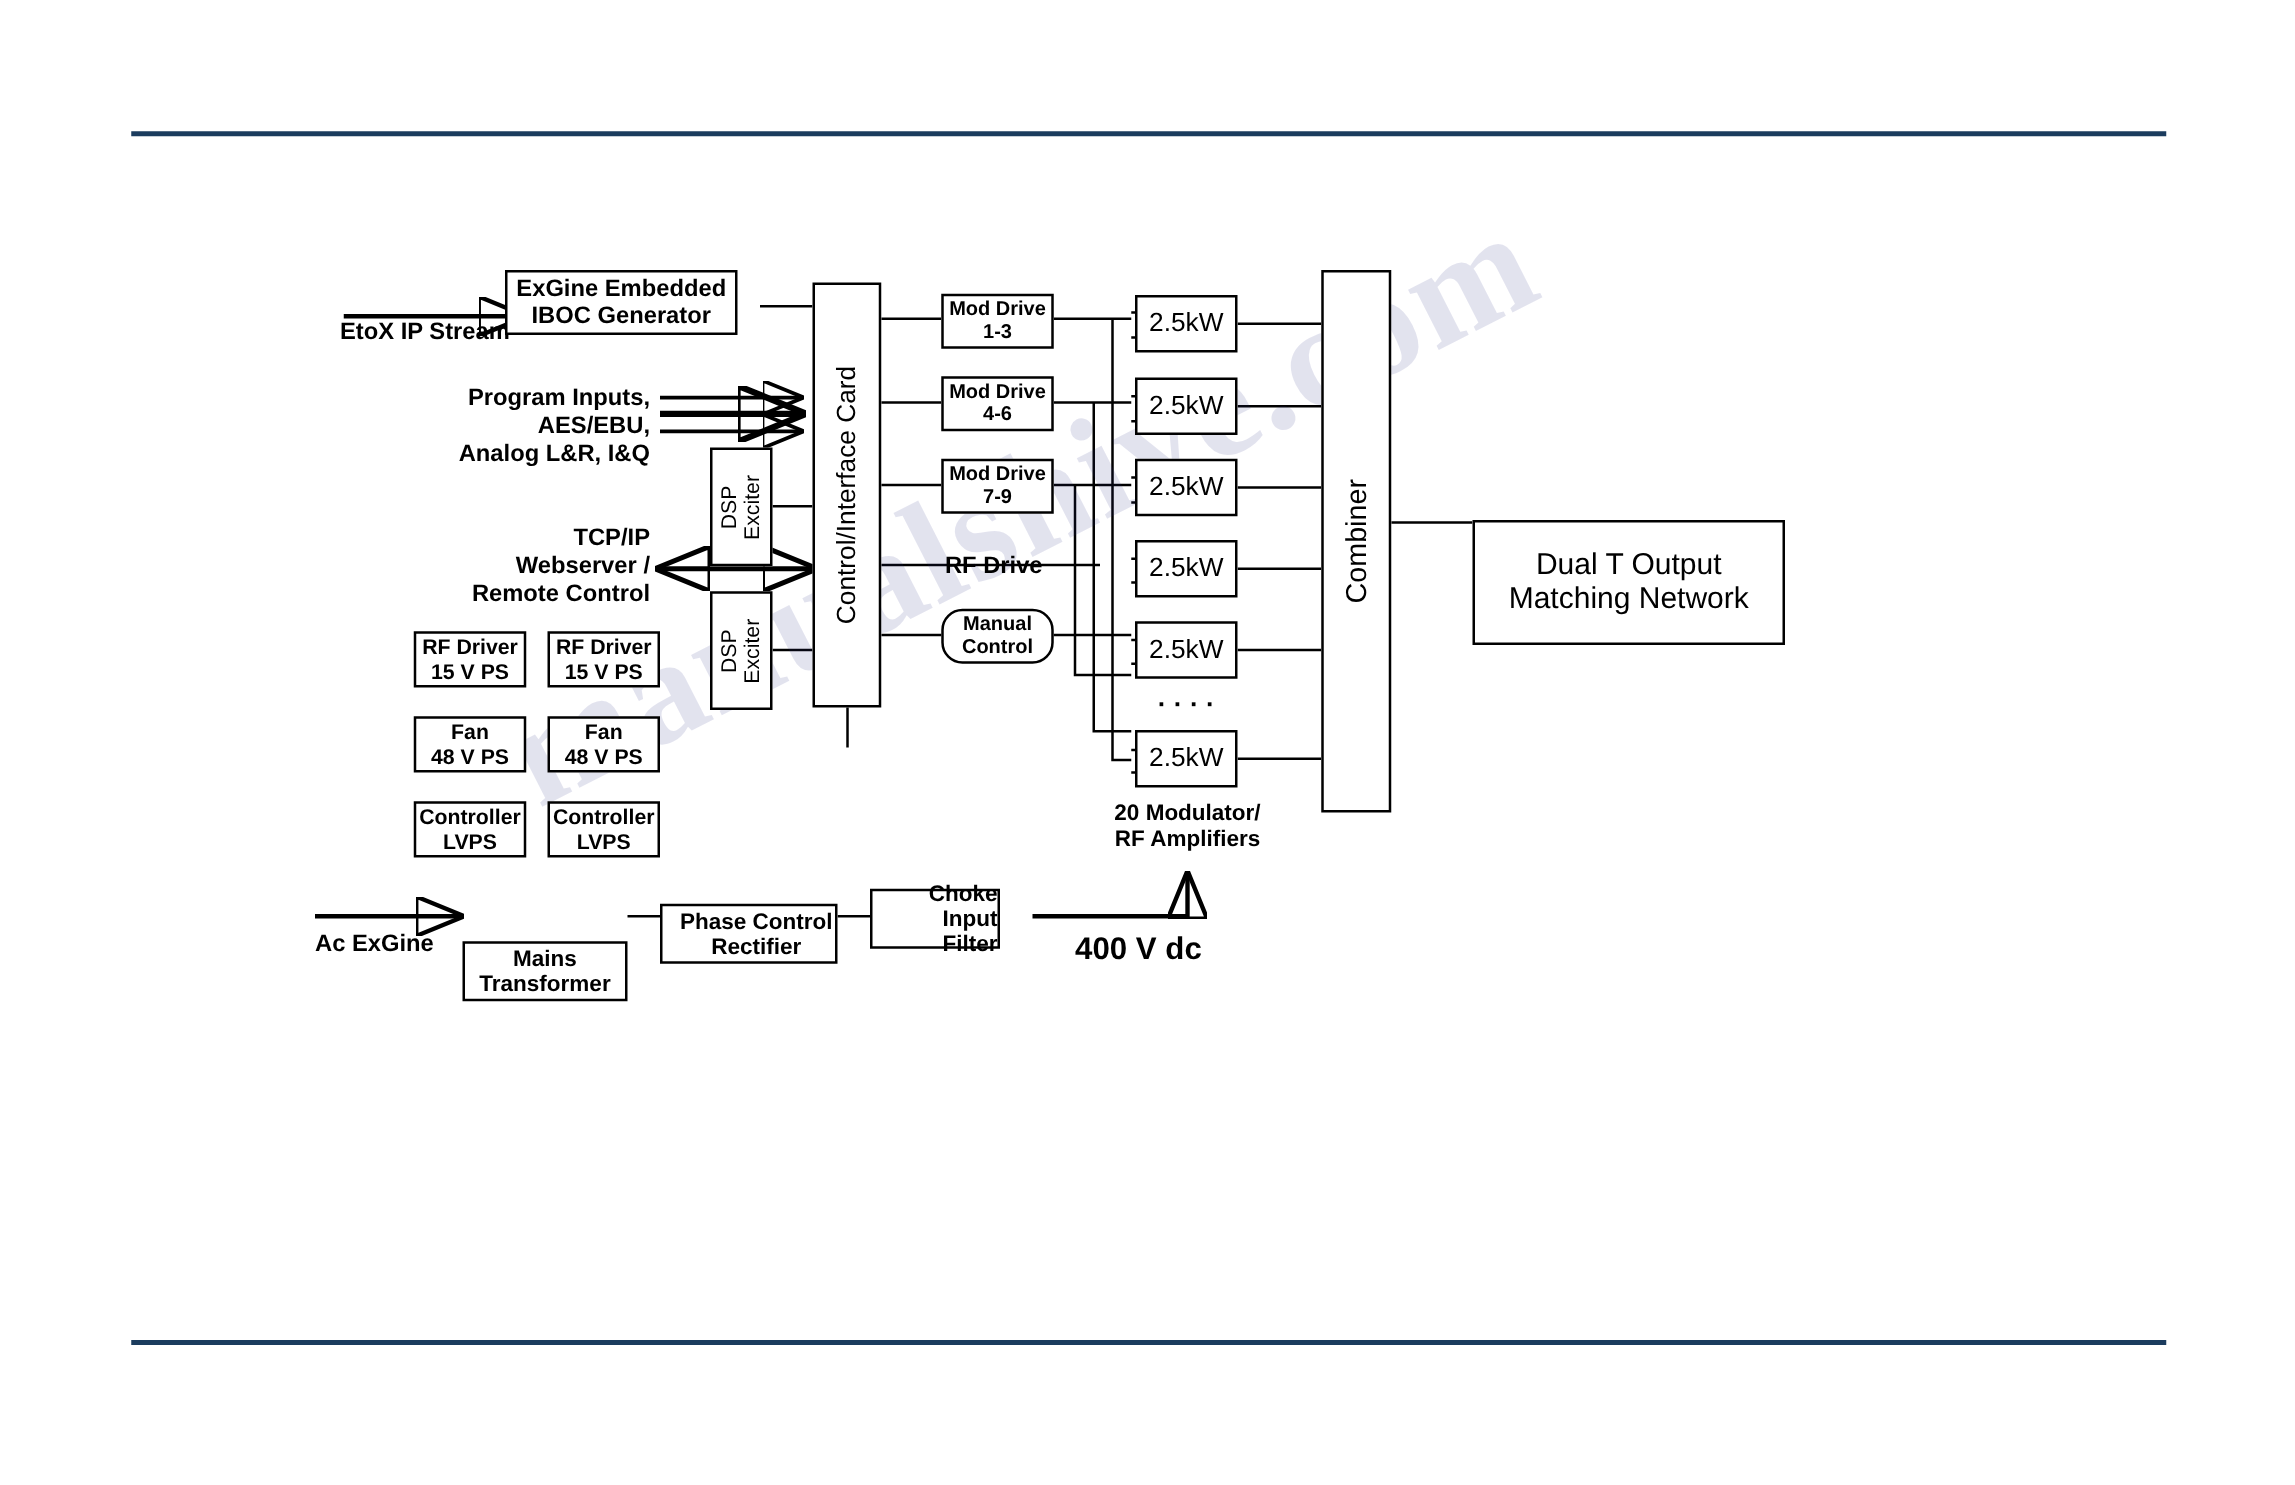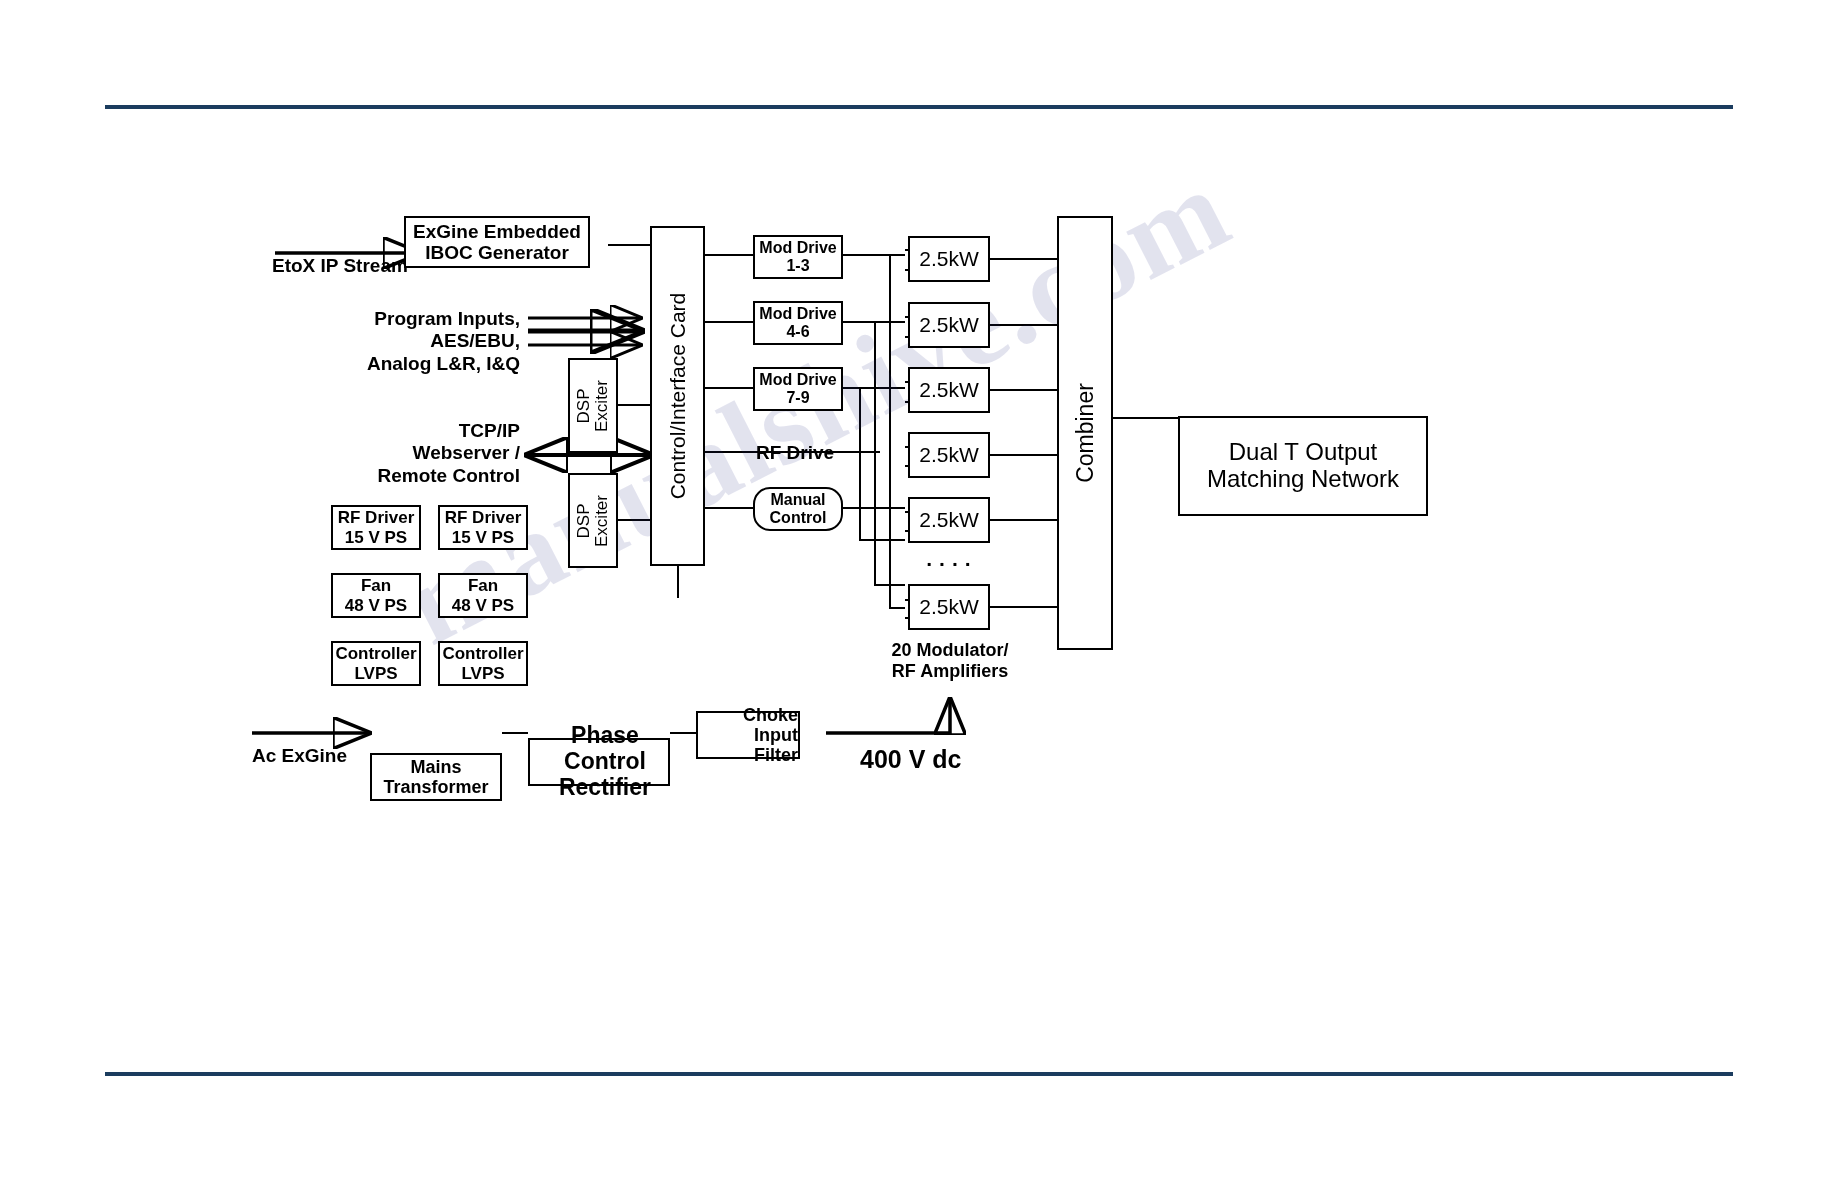--- a/index.html
+++ b/index.html
@@ -184,18 +184,18 @@
 48 V PS</div>
   <div class="box" style="left:438px;top:573px;width:90px;height:45px;font-size:17px;white-space:pre-line;">Fan
 48 V PS</div>
   <div class="box" style="left:331px;top:641px;width:90px;height:45px;font-size:17px;white-space:pre-line;">Controller
 LVPS</div>
   <div class="box" style="left:438px;top:641px;width:90px;height:45px;font-size:17px;white-space:pre-line;">Controller
 LVPS</div>
 
   <div class="box" style="left:370px;top:753px;width:132px;height:48px;font-size:18px;white-space:pre-line;">Mains
 Transformer</div>
-  <div class="box" style="left:528px;top:738px;width:142px;height:48px;font-size:23px;white-space:pre-line;padding-left:12px;">Phase Control
+  <div class="box" style="left:528px;top:723px;width:142px;height:48px;font-size:18px;white-space:pre-line;padding-left:12px;">Phase Control
 Rectifier</div>
   <div class="box" style="left:696px;top:711px;width:104px;height:48px;font-size:18px;white-space:pre-line;text-align:right;">Choke Input
 Filter</div>
 
 </div>
 
 </body></html>

